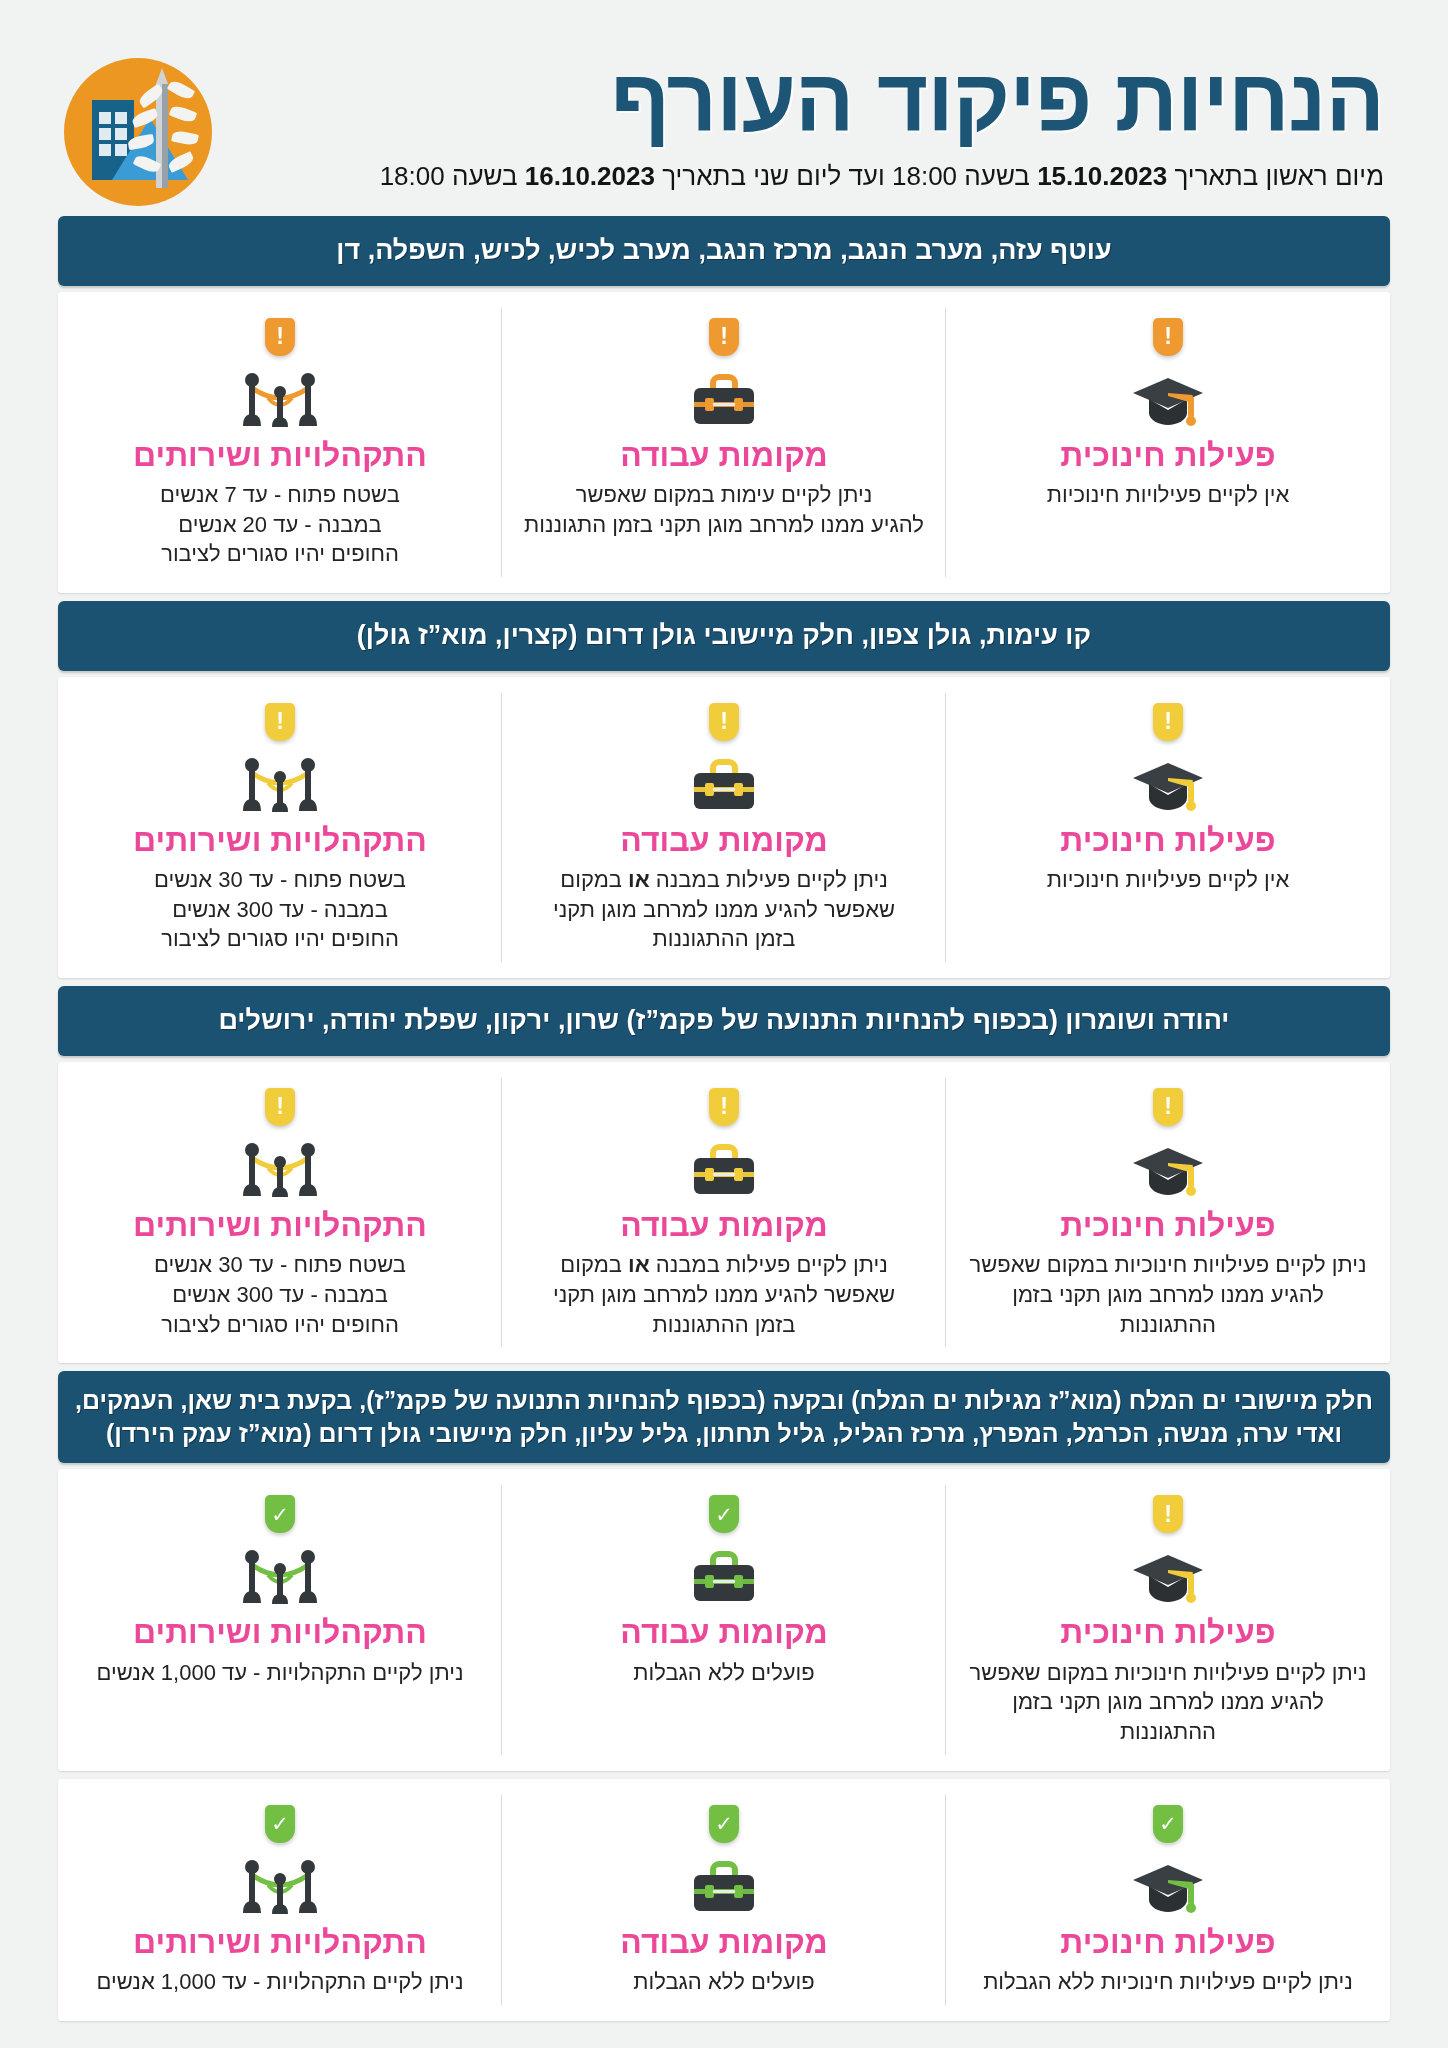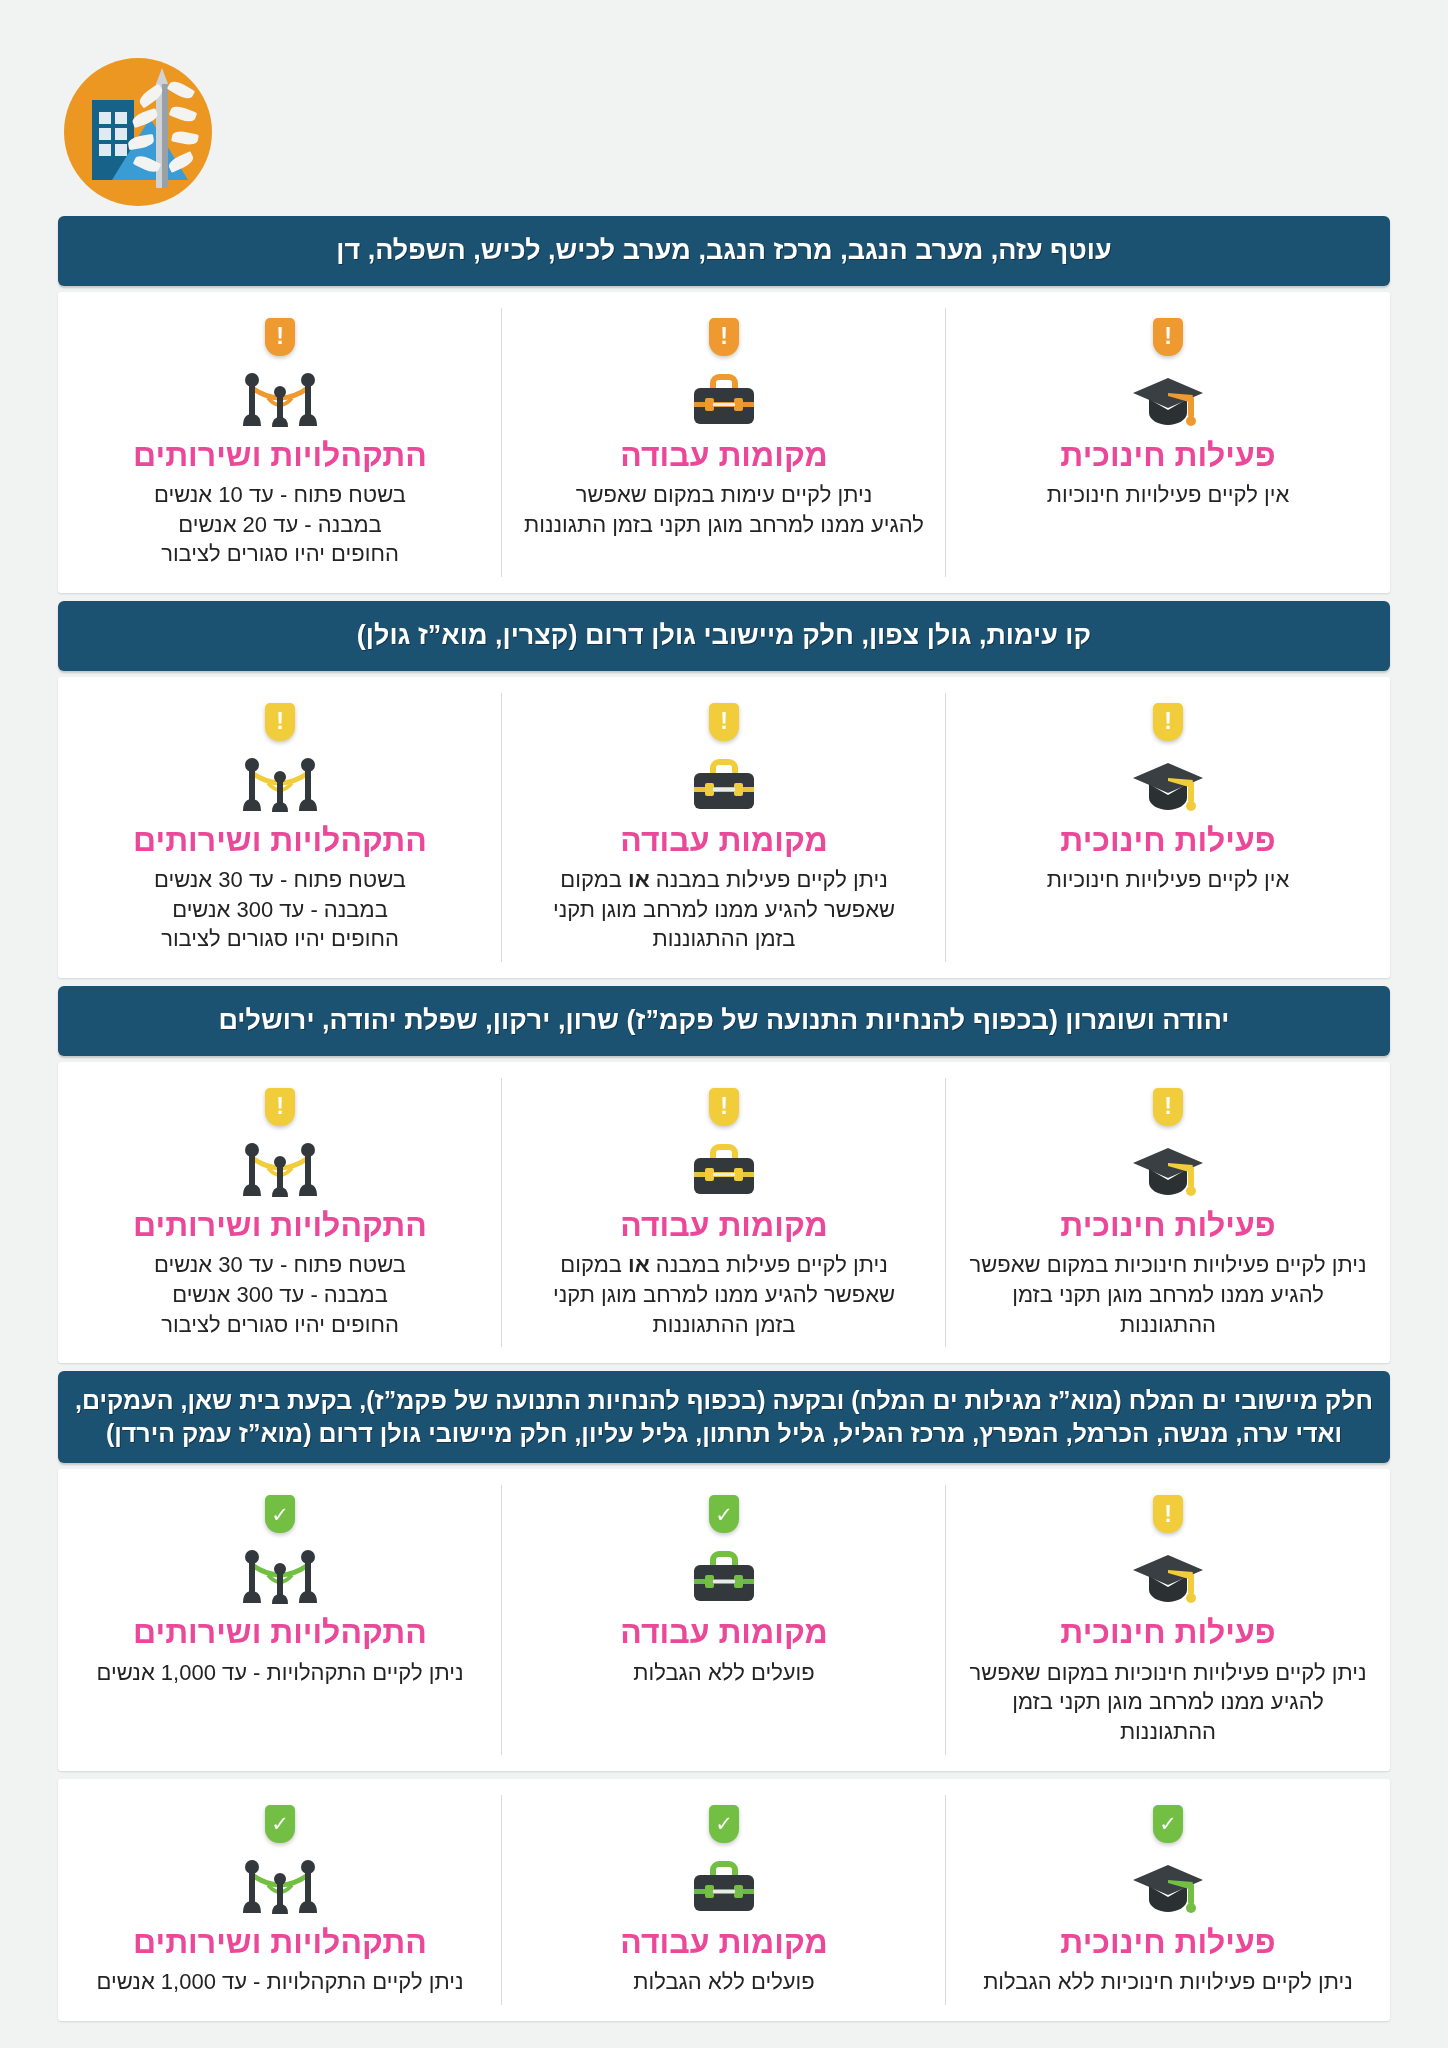--- a/index.html
+++ b/index.html
@@ -155,20 +155,26 @@
       <div class="mtn"></div>
       <div class="sword"></div>
       <div class="leaf" style="left:74px;bottom:104px;transform:rotate(-35deg)"></div>
       <div class="leaf" style="left:104px;bottom:110px;transform:rotate(30deg)"></div>
       <div class="leaf" style="left:68px;bottom:82px;transform:rotate(-20deg)"></div>
       <div class="leaf" style="left:106px;bottom:86px;transform:rotate(20deg)"></div>
       <div class="leaf" style="left:64px;bottom:58px;transform:rotate(-10deg)"></div>
       <div class="leaf" style="left:108px;bottom:62px;transform:rotate(12deg)"></div>
       <div class="leaf" style="left:70px;bottom:36px;transform:rotate(25deg)"></div>
       <div class="leaf" style="left:104px;bottom:38px;transform:rotate(-25deg)"></div>
+    </div>
+    <div class="header-text">
+      <div class="main-title">הנחיות פיקוד העורף</div>
+      <div class="sub-title">
+        <span>מיום ראשון בתאריך </span><b>15.10.2023</b><span> בשעה 18:00 ועד ליום שני בתאריך </span><b>16.10.2023</b><span> בשעה 18:00</span>
+      </div>
     </div>
   </div>
 
   <div class="body" id="sections-root">
       <div class="section">
         <div class="band">עוטף עזה, מערב הנגב, מרכז הנגב, מערב לכיש, לכיש, השפלה, דן</div>
         <div class="cards">
           <div class="card">
             <div class="badge orange">!</div>
             <div class="icon">
@@ -217,21 +223,21 @@
                   <rect x="65" y="14" width="6" height="32"></rect>
                   <path d="M59 56 q0-12 9-12 t9 12 z"></path>
                   <circle cx="40" cy="22" r="6"></circle>
                   <rect x="37" y="26" width="6" height="22"></rect>
                   <path d="M32 57 q0-10 8-10 t8 10 z"></path>
                 </g>
               </svg>
             </div>
             <div class="card-title">התקהלויות ושירותים</div>
             <div class="card-text">
-              <div>בשטח פתוח - עד 10 אנשים</div>
+              <div>בשטח פתוח - עד 7 אנשים</div>
               <div>במבנה - עד 20 אנשים</div>
               <div>החופים יהיו סגורים לציבור</div>
             </div>
           </div>
         </div>
       </div>
       <div class="section">
         <div class="band">קו עימות, גולן צפון, חלק מיישובי גולן דרום (קצרין, מוא”ז גולן)</div>
         <div class="cards">
           <div class="card">

